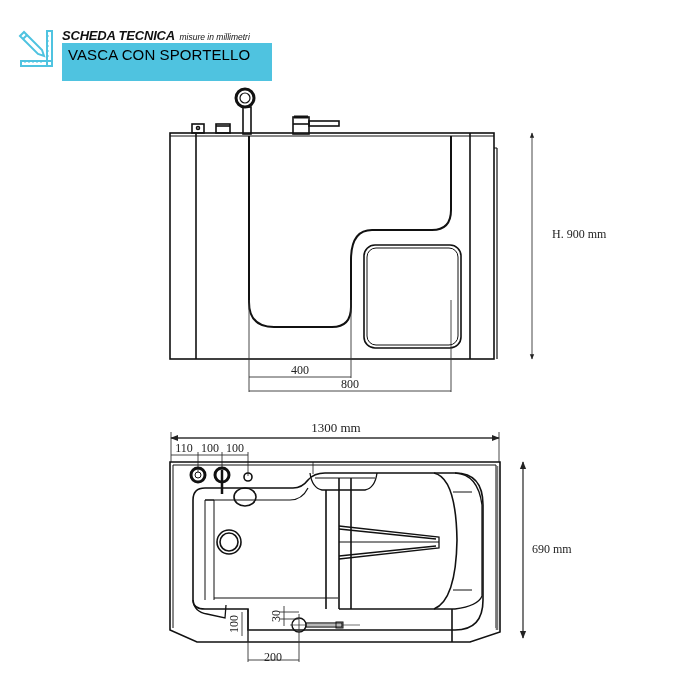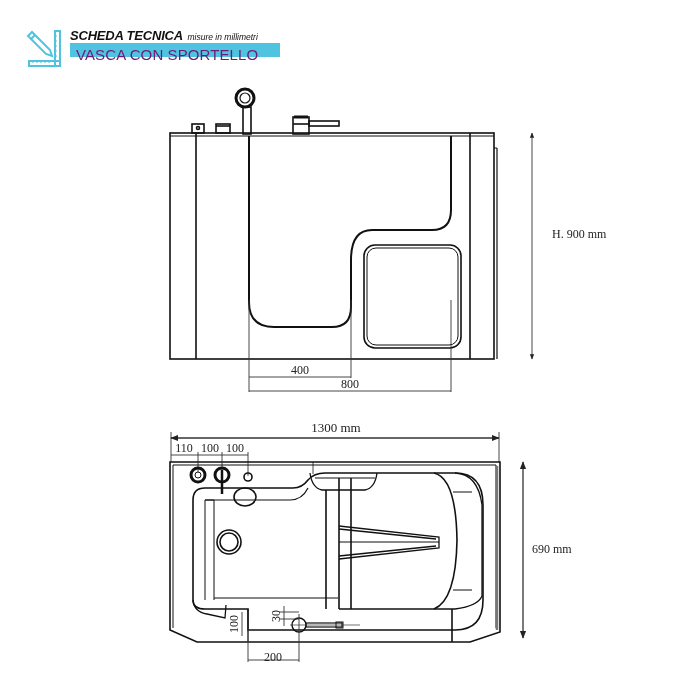--- a/index.html
+++ b/index.html
@@ -1,22 +1,22 @@
 <!DOCTYPE html>
 <html><head>
 <meta charset="utf-8">
 <style>
   html, body { margin: 0; padding: 0; background: #ffffff; }
   body { width: 700px; height: 700px; position: relative; overflow: hidden; font-family: "Liberation Sans", sans-serif; }
-  .header { position: absolute; left: 24px; top: 24px; width: 300px; height: 46px; }
+  .header { position: absolute; left: 16px; top: 24px; width: 300px; height: 46px; }
   .logo { position: absolute; left: 0; top: 2px; width: 42px; height: 42px; }
   .title-line { position: absolute; left: 46px; top: 2px; white-space: nowrap; color: #111; }
   .title-main { font-weight: bold; font-style: italic; font-size: 13px; letter-spacing: -0.2px; }
   .title-sub { font-style: italic; font-size: 8.5px; }
-  .banner { position: absolute; left: 46px; top: 19px; width: 210px; height: 14px; background: #4fc3e0; color: #701a75; font-size: 15px; line-height: 23px; padding-left: 6px; box-sizing: border-box; letter-spacing: 0.1px; white-space: nowrap; }
+  .banner { position: absolute; left: 46px; top: 19px; width: 210px; height: 38px; background: #4fc3e0; color: #000000; font-size: 15px; line-height: 23px; padding-left: 6px; box-sizing: border-box; letter-spacing: 0.1px; white-space: nowrap; }
   svg.drawing { position: absolute; left: 0; top: 0; }
   .dim { font-family: "Liberation Serif", serif; font-size: 12px; fill: #222; }
   .dim-lg { font-family: "Liberation Serif", serif; font-size: 13px; fill: #222; }
 </style>
 </head>
 <body>
 
 <div class="header">
   <svg class="logo" viewBox="0 0 42 42">
     <g fill="none" stroke="#4fc3e0" stroke-width="2">

